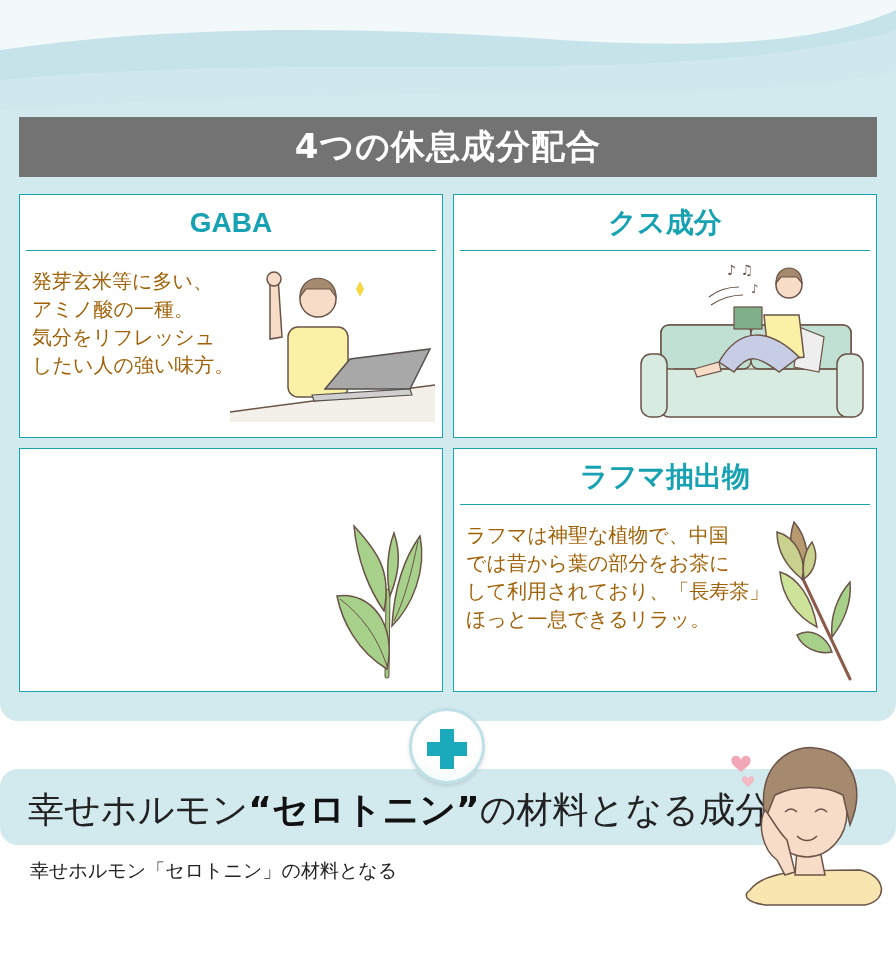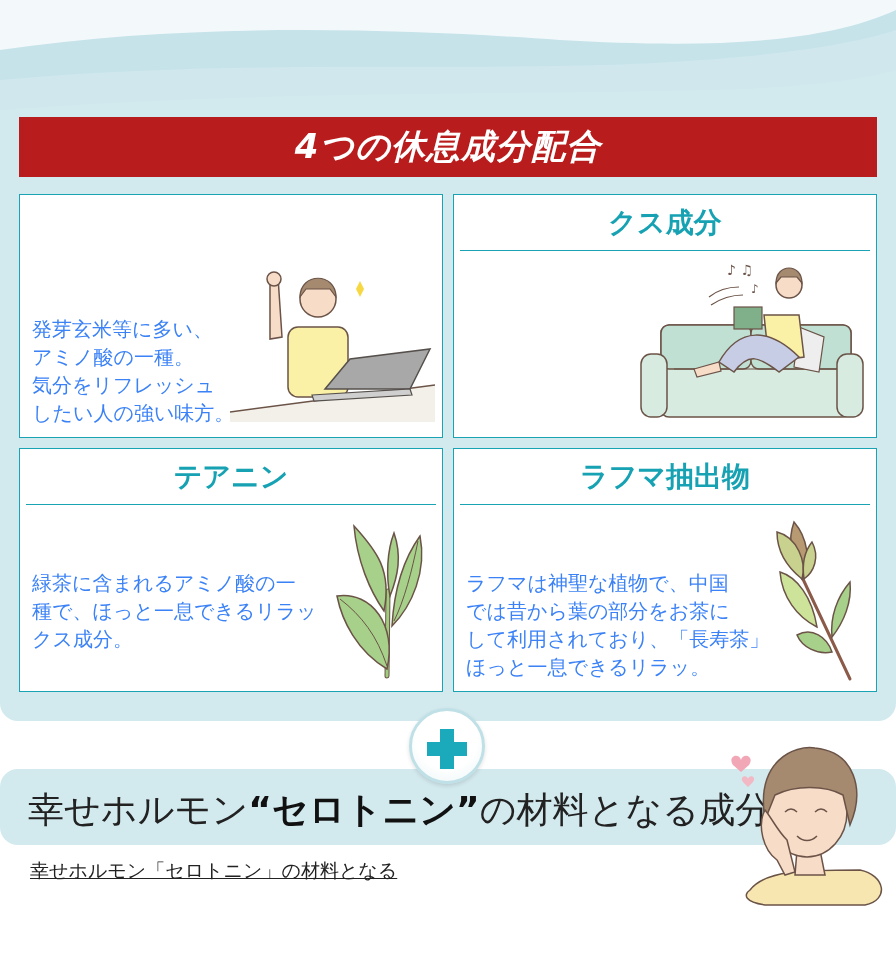--- a/index.html
+++ b/index.html
@@ -9,44 +9,43 @@
   .top-panel {
     position: absolute; left: 0; top: 0; width: 896px; height: 721px;
     background: #d2e9ee;
     border-radius: 0 0 18px 18px;
     overflow: hidden;
   }
   .wave { position: absolute; left: 0; top: 0; width: 896px; height: 120px; }
 
   .title-banner {
     position: absolute; left: 19px; top: 117px; width: 858px; height: 60px;
-    background: #b91c1c;
-    display: flex; align-items: center; justify-content: center; font-style: italic;
+    background: #737373;
+    display: flex; align-items: center; justify-content: center;
   }
   .title-banner h1 {
     color: #ffffff; font-size: 34px; font-weight: bold; letter-spacing: 1px;
     font-family: "DejaVu Sans", "Liberation Sans", sans-serif;
   }
 
   .card {
     position: absolute; width: 424px; height: 244px;
     background: #ffffff; border: 1.5px solid #1aa3b2;
   }
   .card .card-title {
     position: absolute; left: 6px; right: 6px; top: 0; height: 56px;
     display: flex; align-items: center; justify-content: center;
     color: #17a2b3; font-size: 28px; font-weight: bold;
     border-bottom: 1.5px solid #1aa3b2;
     font-family: "Liberation Sans", "DejaVu Sans", sans-serif;
   }
   .card .card-text {
     position: absolute; left: 12px; top: 72px;
-    font-size: 20px; line-height: 28px; color: #3b82f6;
+    font-size: 20px; line-height: 28px; color: #a16207;
     white-space: pre-line;
-    margin-top: 48px;
   }
   .card .illus { position: absolute; }
 
   .plus-badge {
     position: absolute; left: 409px; top: 708px; width: 76px; height: 76px;
     border-radius: 50%;
     background: radial-gradient(circle at 50% 40%, #ffffff 55%, #e8f4f6 100%);
     border: 3px solid #bfe0e6;
     box-shadow: 0 2px 4px rgba(0,0,0,0.12);
     z-index: 3;
@@ -60,41 +59,42 @@
   }
   .serotonin-heading {
     position: absolute; left: 28px; top: 786px; font-size: 36px; color: #222;
     white-space: nowrap; z-index: 2;
   }
   .serotonin-heading .bold { font-weight: bold; color: #111; }
 
   .serotonin-body {
     position: absolute; left: 30px; top: 857px; font-size: 19px; line-height: 26px; color: #222;
   }
-  .serotonin-body div { white-space: nowrap; text-decoration: underline; }
+  .serotonin-body div { white-space: nowrap; }
 
   .woman { position: absolute; left: 715px; top: 740px; width: 180px; height: 170px; z-index: 4; }
 </style>
 </head>
 <body>
 
 <div class="top-panel">
   <svg class="wave" viewBox="0 0 896 120" preserveAspectRatio="none">
     <rect x="0" y="0" width="896" height="120" fill="#f3f9fb"></rect>
     <path d="M0,50 C200,20 420,30 560,40 C700,48 820,45 896,10 L896,120 L0,120 Z" fill="#c6e3ea"></path>
     <path d="M0,80 C220,60 420,70 600,65 C760,60 850,45 896,30 L896,120 L0,120 Z" fill="#cfe7ed"></path>
     <path d="M0,110 C260,90 500,95 700,90 C800,88 860,80 896,70 L896,120 L0,120 Z" fill="#d2e9ee"></path>
   </svg>
 
   <div class="title-banner">
     <h1>4つの休息成分配合</h1>
   </div>
 </div>
 
 <div class="card" style="left:19px; top:194px;">
+  <div class="card-title">GABA</div>
   <div class="card-text">発芽玄米等に多い、
 アミノ酸の一種。
 気分をリフレッシュ
 したい人の強い味方。</div>
   <svg class="illus" style="left:210px; top:72px;" width="205" height="155" viewBox="0 0 205 155">
     <path d="M0,145 L205,118 L205,155 L0,155 Z" fill="#f3f0ea"></path>
     <line x1="0" y1="145" x2="205" y2="118" stroke="#6b5347" stroke-width="1.5"></line>
     <rect x="58" y="60" width="60" height="70" rx="10" fill="#fbf1a6" stroke="#6b5347" stroke-width="1.5"></rect>
     <path d="M40,12 L48,10 L52,70 L40,72 Z" fill="#f7dcc8" stroke="#6b5347" stroke-width="1.5"></path>
     <circle cx="44" cy="12" r="7" fill="#f7dcc8" stroke="#6b5347" stroke-width="1.5"></circle>
@@ -122,24 +122,20 @@
     <rect x="95" y="50" width="28" height="22" fill="#7fb08a" stroke="#6b5347" stroke-width="1.2"></rect>
     <circle cx="150" cy="28" r="13" fill="#f7dcc8" stroke="#6b5347" stroke-width="1.5"></circle>
     <path d="M137,26 C137,6 163,6 163,26 L158,20 L142,20 Z" fill="#a58a70" stroke="#6b5347" stroke-width="1.2"></path>
     <text x="88" y="18" font-size="14" fill="#6b5347" font-family="DejaVu Sans, sans-serif">♪ ♫</text>
     <text x="112" y="36" font-size="12" fill="#6b5347" font-family="DejaVu Sans, sans-serif">♪</text>
     <path d="M70,40 C80,32 90,30 100,30 M72,48 C84,40 94,38 104,38" stroke="#6b5347" stroke-width="1.2" fill="none"></path>
   </svg>
 </div>
 
 <div class="card" style="left:19px; top:448px;">
-  <div class="card-title">テアニン</div>
-  <div class="card-text">緑茶に含まれるアミノ酸の一
-種で、ほっと一息できるリラッ
-クス成分。</div>
   <svg class="illus" style="left:312px; top:72px;" width="100" height="160" viewBox="0 0 100 160">
     <path d="M55,155 L56,70" stroke="#6b5347" stroke-width="5" stroke-linecap="round"></path>
     <path d="M55,155 L56,70" stroke="#9fcc7e" stroke-width="3" stroke-linecap="round"></path>
     <path d="M22,5 C45,30 60,50 52,90 C38,70 25,40 22,5 Z" fill="#a7d08a" stroke="#6b5347" stroke-width="1.5"></path>
     <path d="M62,12 C70,35 66,55 58,75 C54,55 55,30 62,12 Z" fill="#a7d08a" stroke="#6b5347" stroke-width="1.5"></path>
     <path d="M88,15 C95,50 80,85 60,105 C62,70 70,40 88,15 Z" fill="#a7d08a" stroke="#6b5347" stroke-width="1.5"></path>
     <path d="M5,75 C40,70 65,105 55,148 C25,130 10,100 5,75 Z" fill="#a7d08a" stroke="#6b5347" stroke-width="1.5"></path>
     <path d="M8,78 C30,95 45,115 55,145" stroke="#6b5347" stroke-width="1" fill="none"></path>
     <path d="M86,20 C80,50 72,80 62,100" stroke="#6b5347" stroke-width="1" fill="none"></path>
   </svg>

